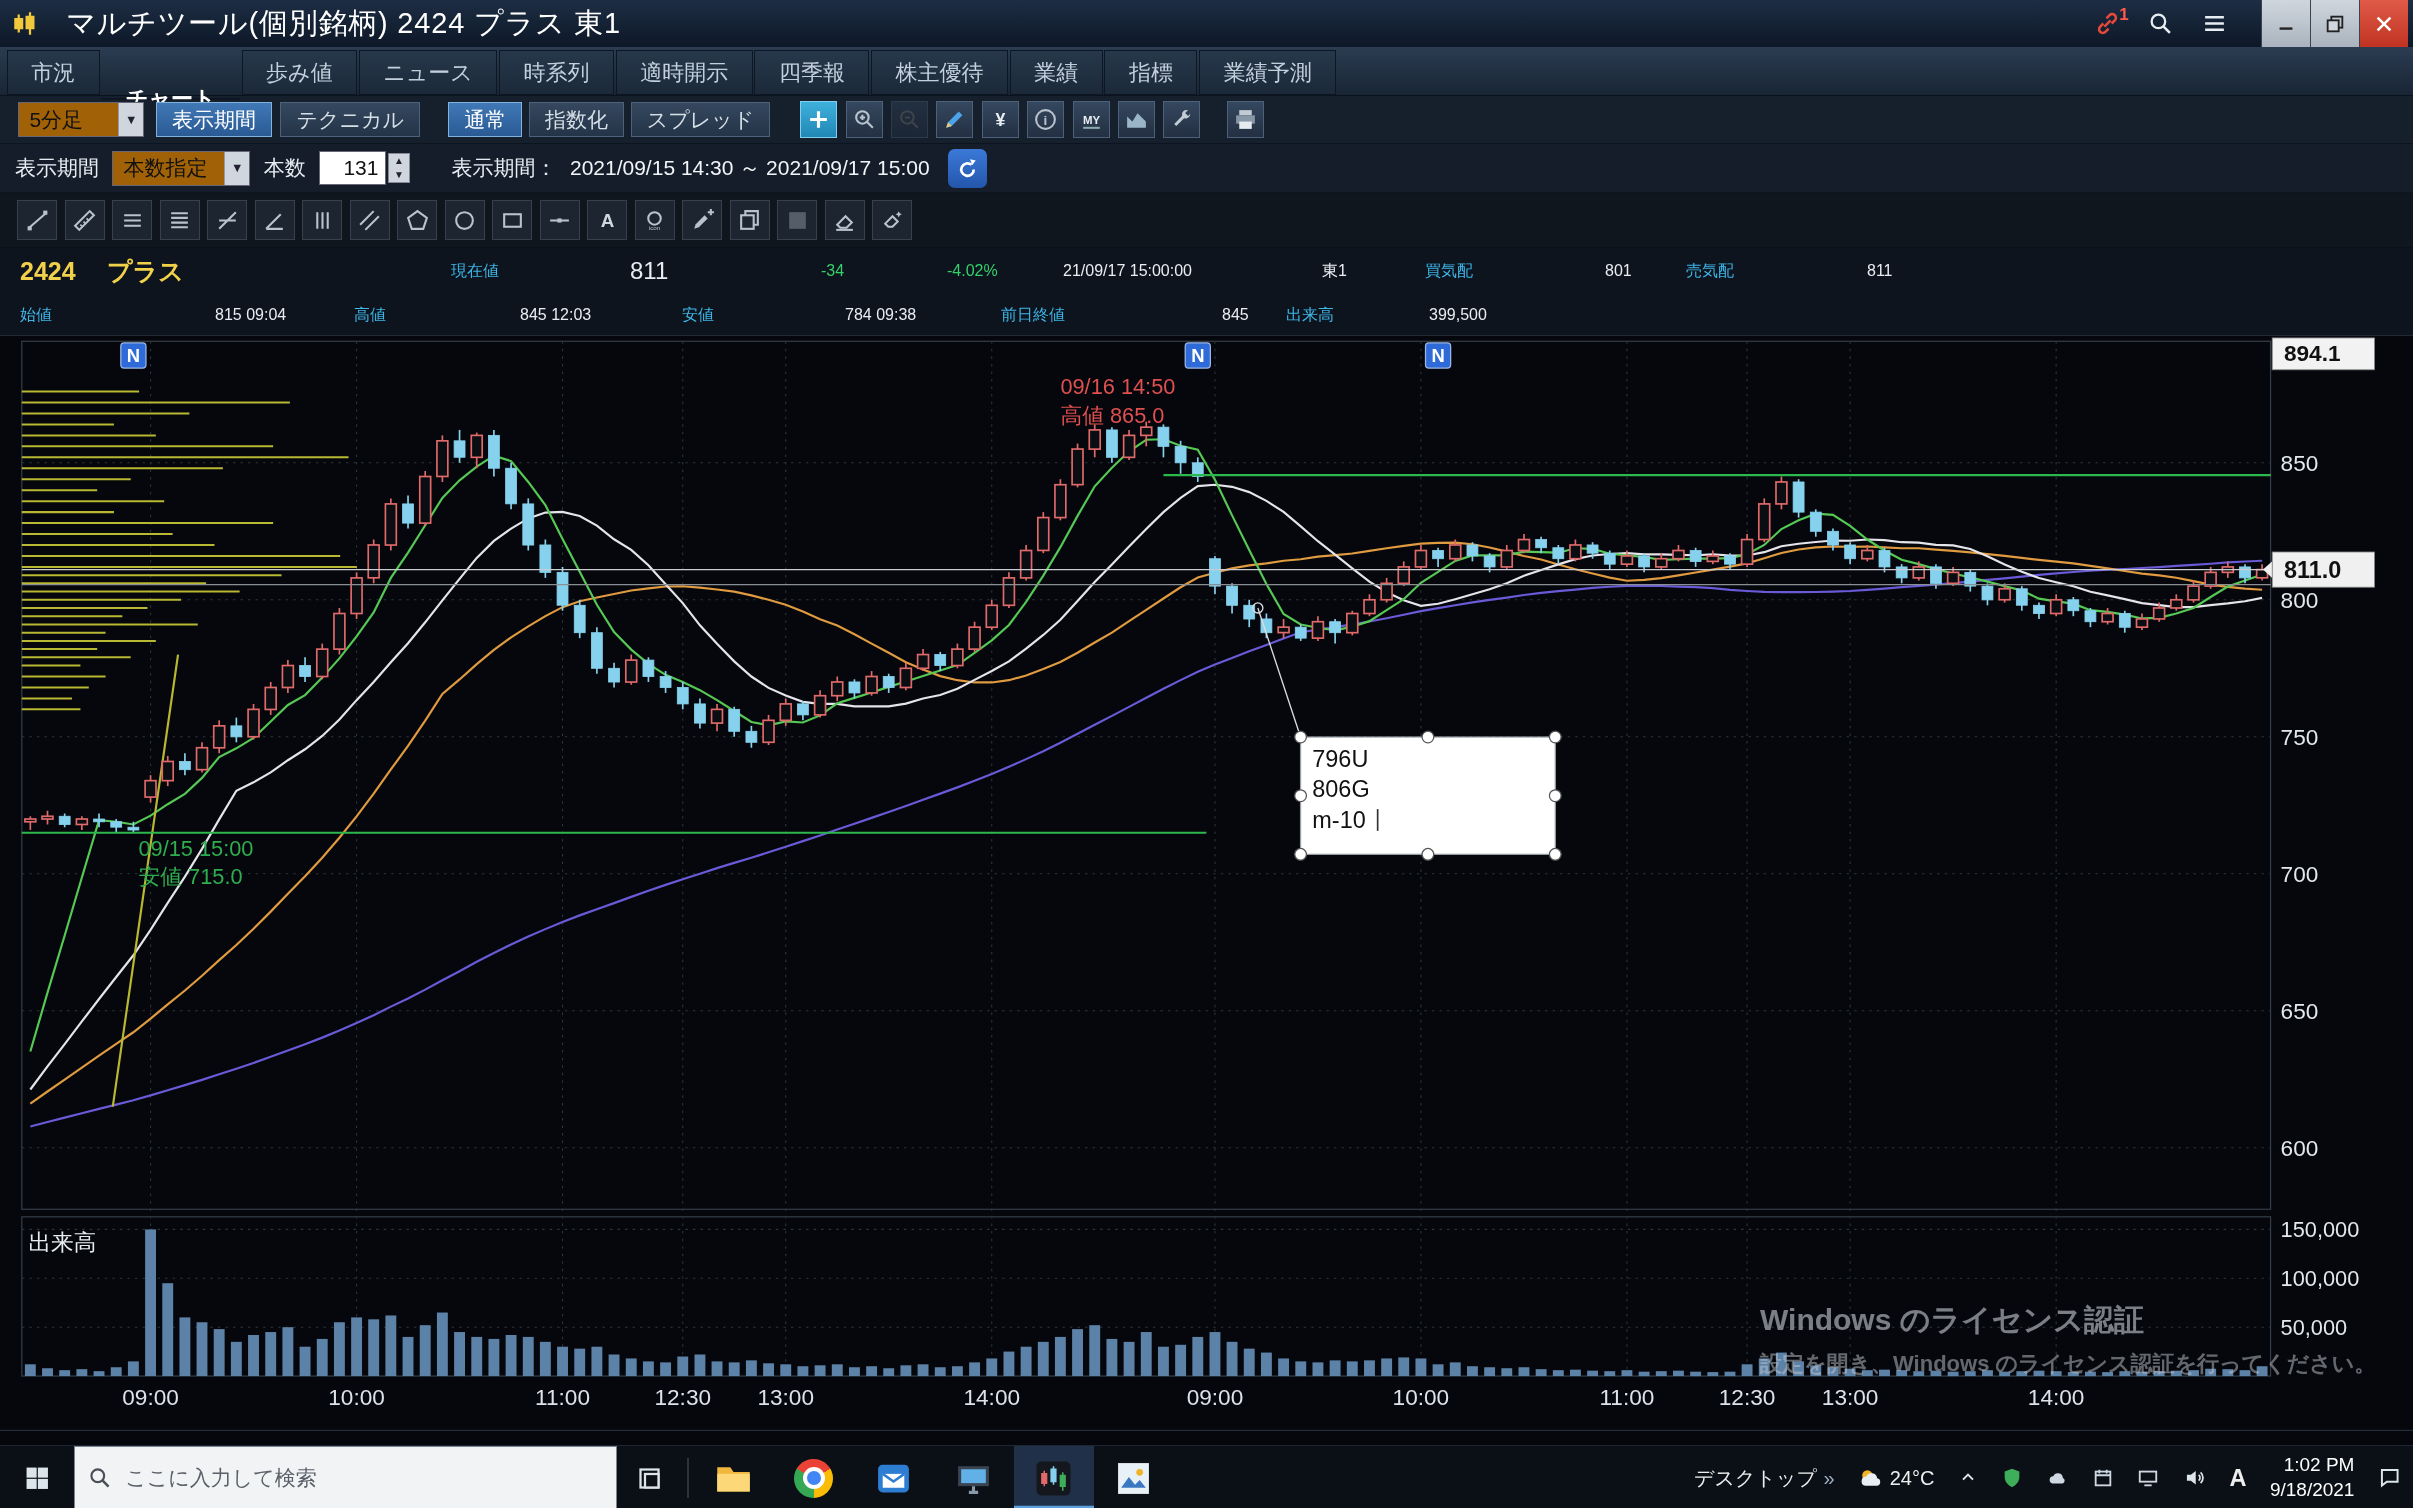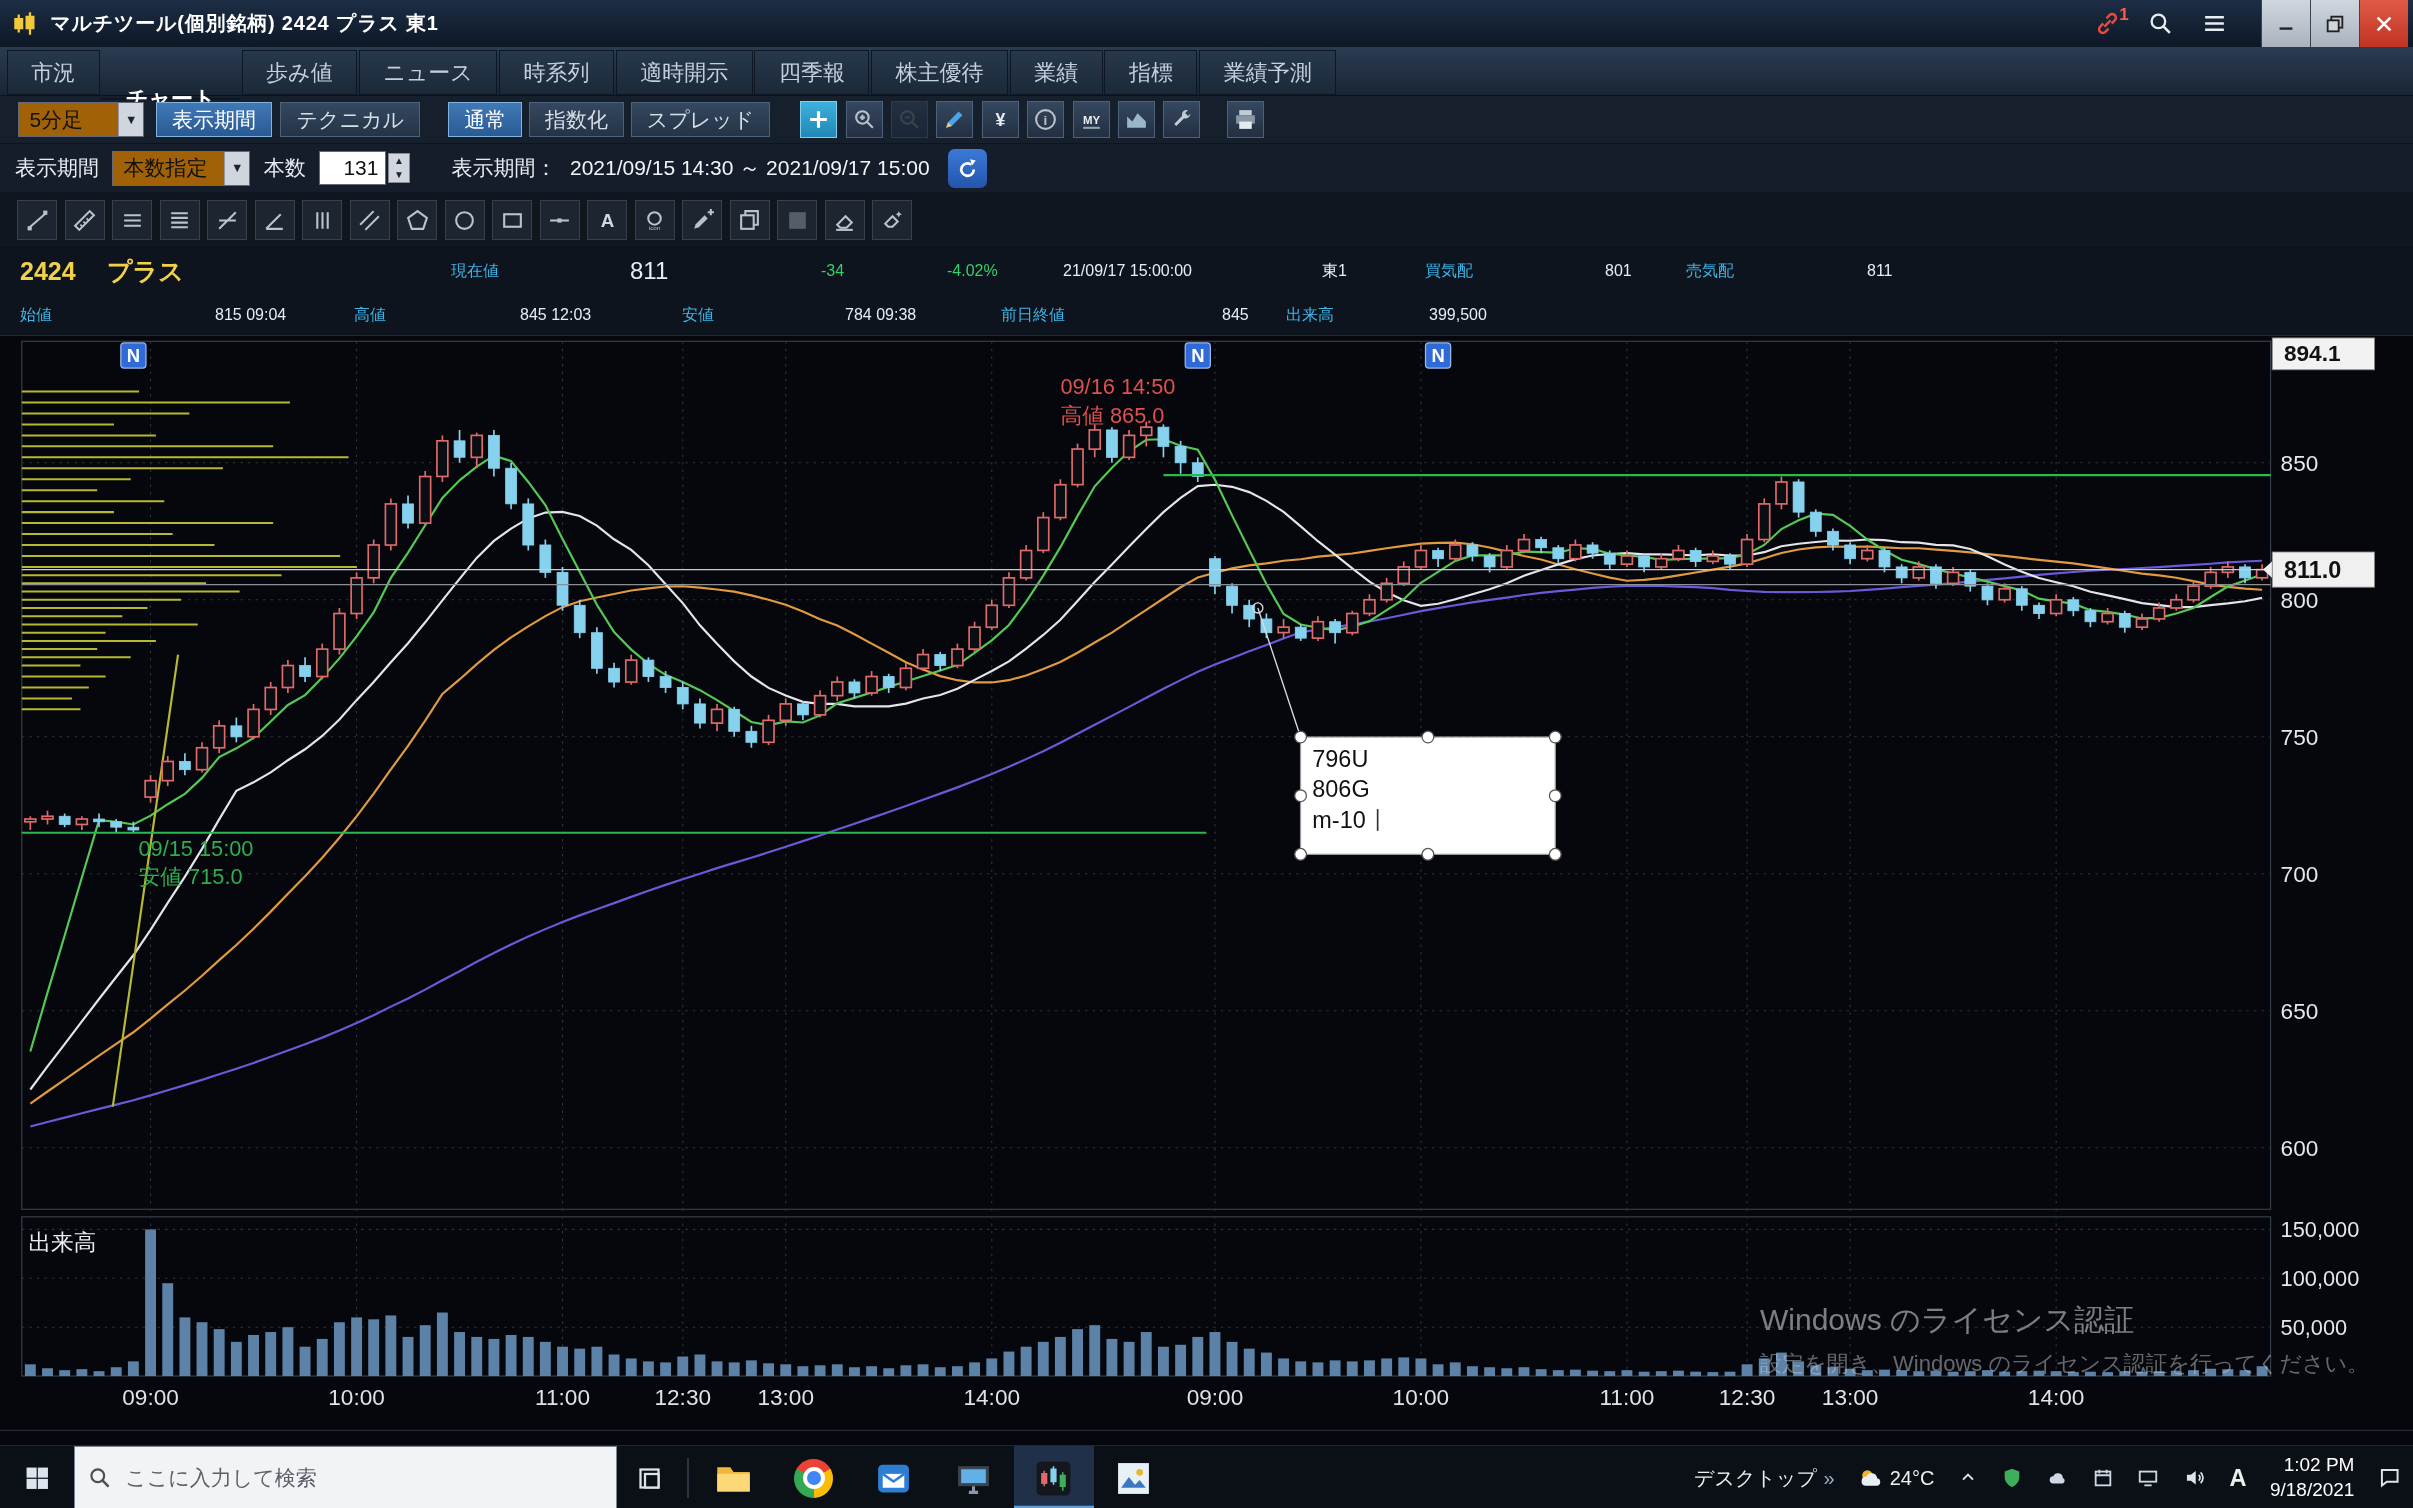--- a/index.html
+++ b/index.html
@@ -4,21 +4,21 @@
 <style>
   * { box-sizing: border-box; margin:0; padding:0; }
   html,body { width:2413px; height:1508px; background:#05070c; overflow:hidden;
     font-family:"Liberation Sans","DejaVu Sans",sans-serif; }
   #app { width:2413px; height:1508px; position:relative; background:#0d141d; }
 
   
   .titlebar { height:47px; background:linear-gradient(#1d2d44,#0d1827);
     display:flex; align-items:center; padding-left:11.7px; }
   .app-logo { width:28.5px; height:28.5px; display:flex; align-items:center; }
-  .title { color:#fff; font-size:20px; font-weight:bold; margin-left:10px; letter-spacing:0.8px;}
+  .title { color:#fff; font-size:29px; font-weight:normal; margin-left:26px; letter-spacing:0.8px;}
   .tb-right { margin-left:auto; display:flex; align-items:center; gap:23.5px; padding-right:5px; height:100%;}
   .tb-ic { position:relative; width:30px; height:30px; display:flex; align-items:center; justify-content:center; cursor:pointer;}
   .tb-ic .sup { position:absolute; top:-3.4px; right:-6.7px; color:#ff5a4a; font-size:17px; font-weight:bold; font-style:normal;}
   .winbtns { display:flex; height:100%; align-items:stretch; margin-left:8.4px;}
   .winbtn { width:49px; display:flex; align-items:center; justify-content:center;
     background:linear-gradient(#cfd6de,#aab3bd); border-left:0.8px solid #3a4450; cursor:pointer;}
   .winbtn.close { background:linear-gradient(#e05a48,#c03322); }
 
   
   .tabbar { height:49px; background:linear-gradient(#2b3c52,#182534);
@@ -59,21 +59,21 @@
   .inforow.r2 { height:42px; border-bottom:0.8px solid #202a36;}
   .q { position:absolute; top:50%; transform:translateY(-50%); color:#e9edf2; font-size:16px; white-space:nowrap;}
   .q.lbl { color:#3fb5e8; }
   .q.yellow { color:#f2d14a; font-weight:bold; font-size:25px;}
   .q.green { color:#35d06a; }
   .q.big { font-size:24px; }
 
   
   .chart-region { position:relative; height:1109px; background:#05070c; }
   #chart-host { position:absolute; inset:0; }
-  .watermark { position:absolute; left:1760px; top:964px; color:#c3c8ce; pointer-events:none;}
+  .watermark { position:absolute; left:1760px; top:964px; color:#c3c8ce; pointer-events:none;font-weight:bold;}
   .wm1 { font-size:30px; opacity:.62; }
   .wm2 { font-size:22px; opacity:.5; margin-top:8.4px;}
 
   
   .taskbar { height:65px; background:#0b1016; display:flex; align-items:stretch; border-top:0.8px solid #1d2633;}
   .tstart { width:74px; display:flex; align-items:center; justify-content:center; cursor:pointer;}
   .tsearch { width:543px; background:#f2f3f5; border:0.8px solid #7a8491; display:flex; align-items:center;
     gap:13.4px; padding-left:13.4px; color:#5a6068; font-size:21px; cursor:text;}
   .tbtn { width:65px; display:flex; align-items:center; justify-content:center; cursor:pointer;}
   .tsep { width:1.7px; background:#2a3340; margin:11.7px 5px;}

